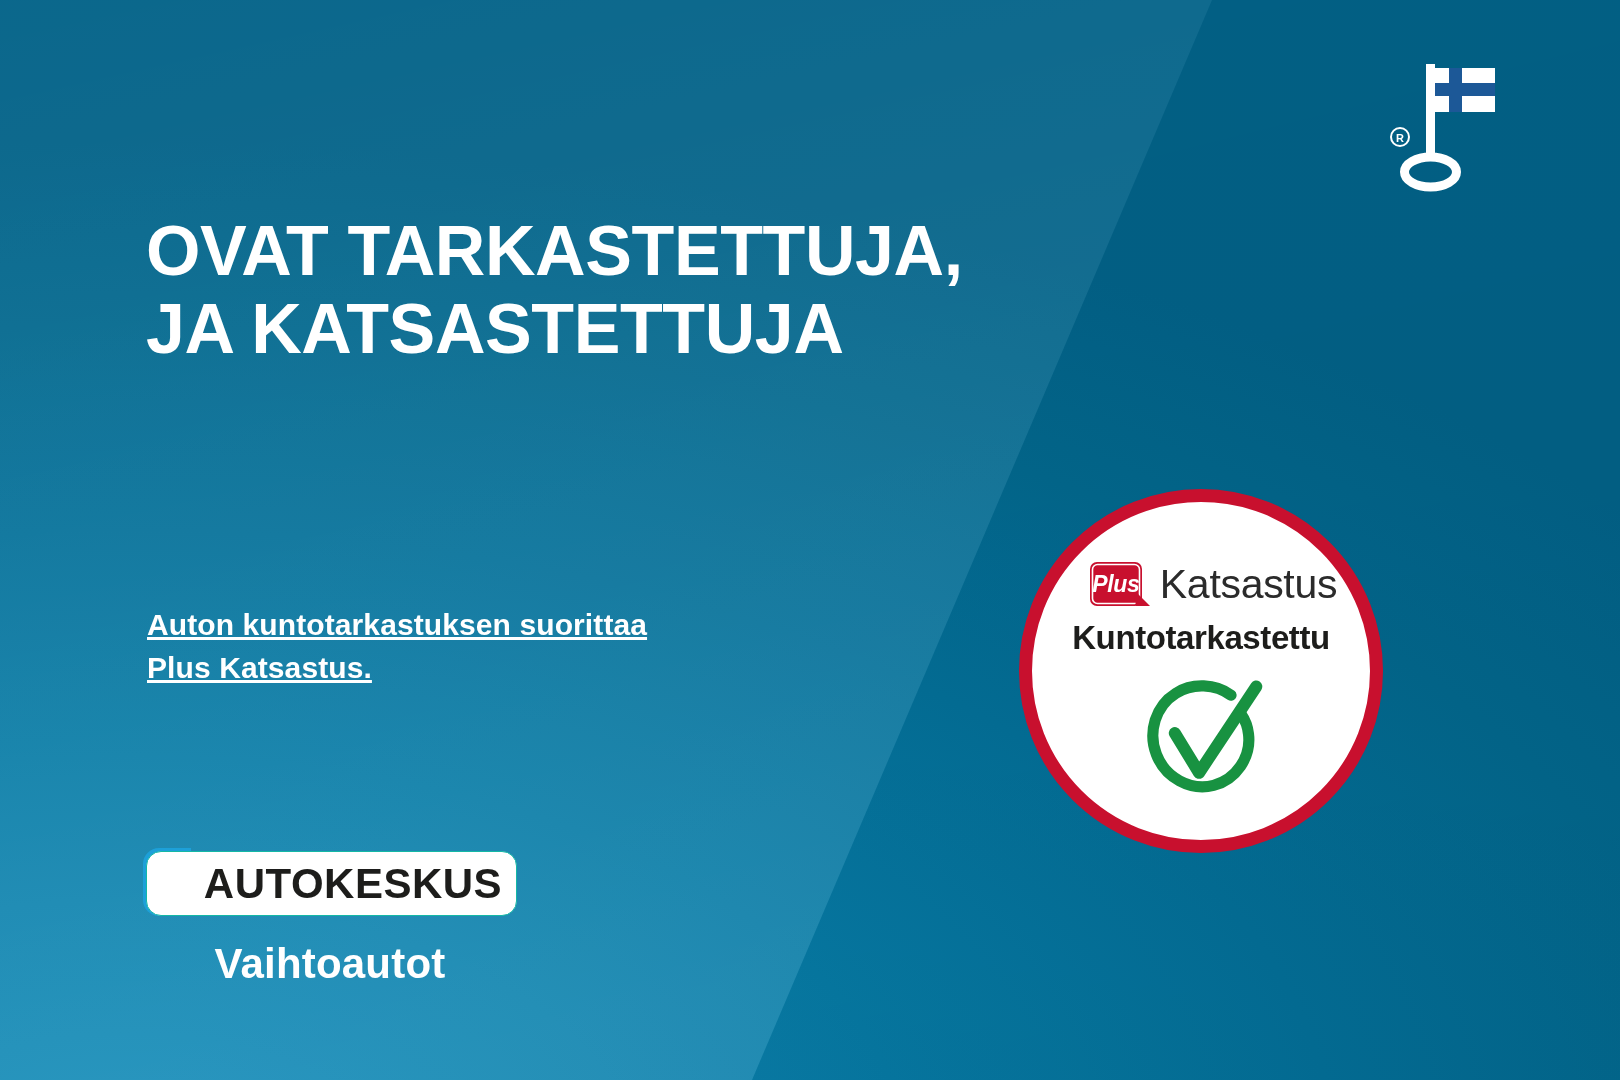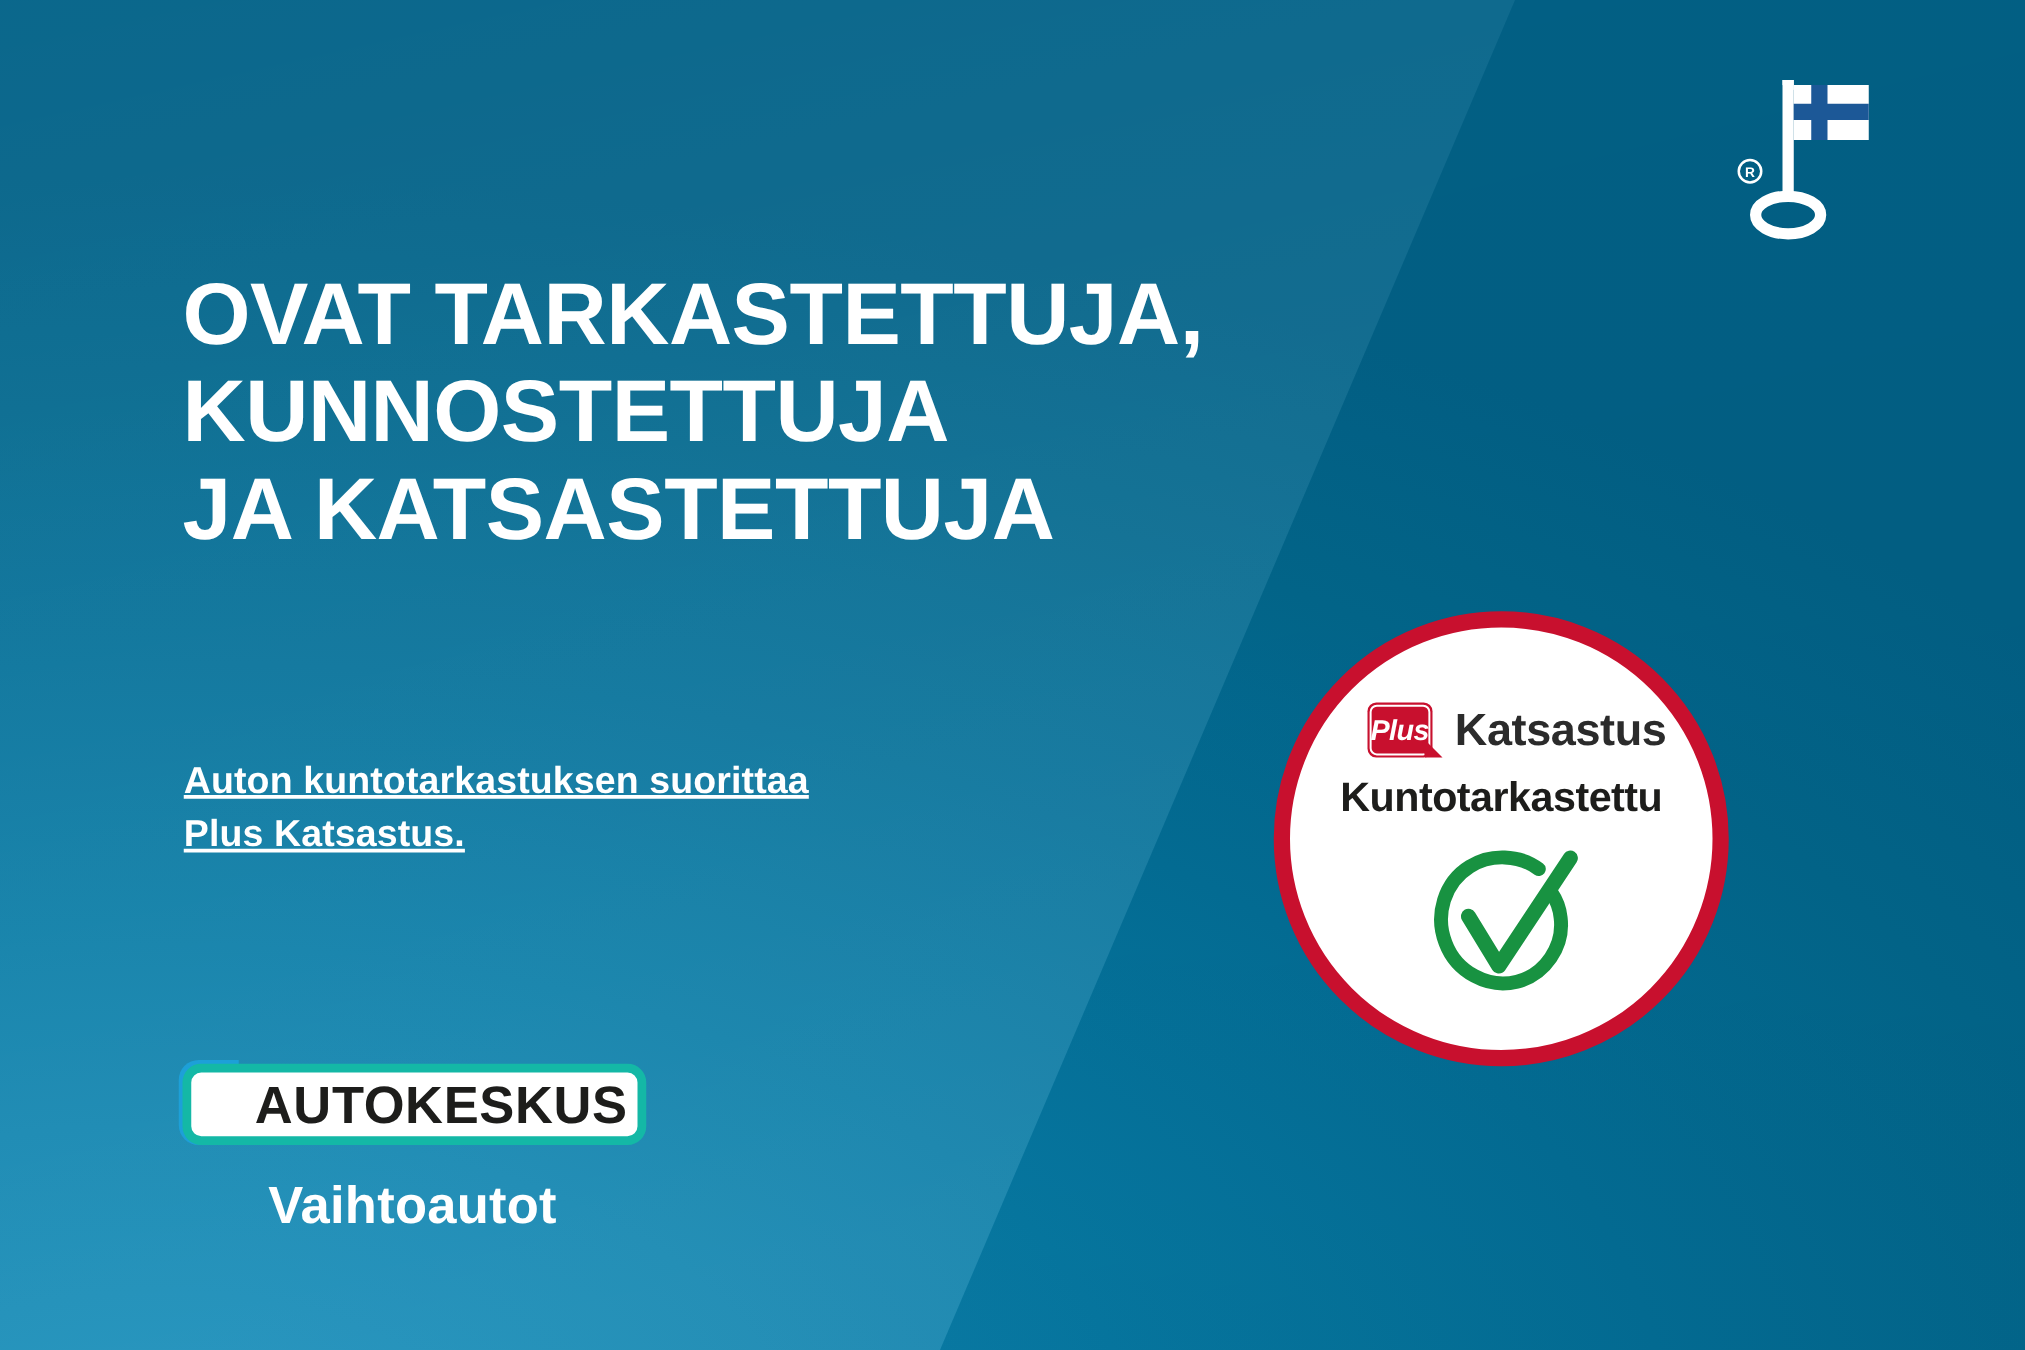--- a/index.html
+++ b/index.html
@@ -48,21 +48,21 @@
     position:relative;
     width:374px; height:68px;
   }
   .ak-accent {
     position:absolute; left:0; top:0; width:48px; height:68px;
     background:#1da0d8;
     border-radius:16px 0 0 16px;
   }
   .ak-frame {
     position:absolute; left:3px; top:3px; right:0; bottom:0;
-    border:7px solid #14b8a6;
+    border:1px solid #14b8a6;
     border-radius:15px;
     background:#ffffff;
     display:flex; align-items:center; justify-content:center;padding-left:43px;
   }
   .ak-word {
     font-size:42px; font-weight:bold; color:#1d1d1b;
     letter-spacing:0.5px; line-height:1;
     white-space:nowrap;
     transform:scaleX(1.0);
   }
@@ -103,21 +103,21 @@
     width:62px; height:46px;
   }
   .plus-mark .plus-text {
     position:absolute; left:0; top:0; width:54px; height:46px;
     display:flex; align-items:center; justify-content:center;
     color:#ffffff; font-size:23px; font-weight:bold; font-style:italic;
     letter-spacing:-0.4px;
     z-index:2;
   }
   .badge-katsastus {
-    font-size:36px; font-weight:bold; color:#2b2b2b; letter-spacing:-0.3px;
+    font-size:41px; font-weight:normal; color:#2b2b2b; letter-spacing:-0.3px;
     line-height:1;
   }
   .badge-title {
     margin-top:14px;
     font-size:33px; font-weight:bold; color:#1d1d1b; letter-spacing:-0.4px;
     line-height:1;
   }
   .badge-check { margin-top:18px; }
 </style>
 </head>
@@ -139,21 +139,20 @@
     </defs>
 
     <polygon points="0,0 1212,0 752,1080 0,1080" fill="url(#wedgeGrad)"></polygon>
 
     <polygon points="1212,0 1620,0 1620,1080 752,1080" fill="url(#wedgeGrad2)"></polygon>
   </svg>
 </div>
 
 <h1 id="headline">
   <span class="hl-line">OVAT TARKASTETTUJA,</span>
-  <span class="hl-line">KUNNOSTETTUJA</span>
   <span class="hl-line">JA KATSASTETTUJA</span>
 </h1>
 
 <p id="subtitle">
   <span class="sub-line">Auton kuntotarkastuksen suorittaa</span>
   <span class="sub-line">Plus Katsastus.</span>
 </p>
 
 <div id="brand-block">
   <div class="ak-logo">

